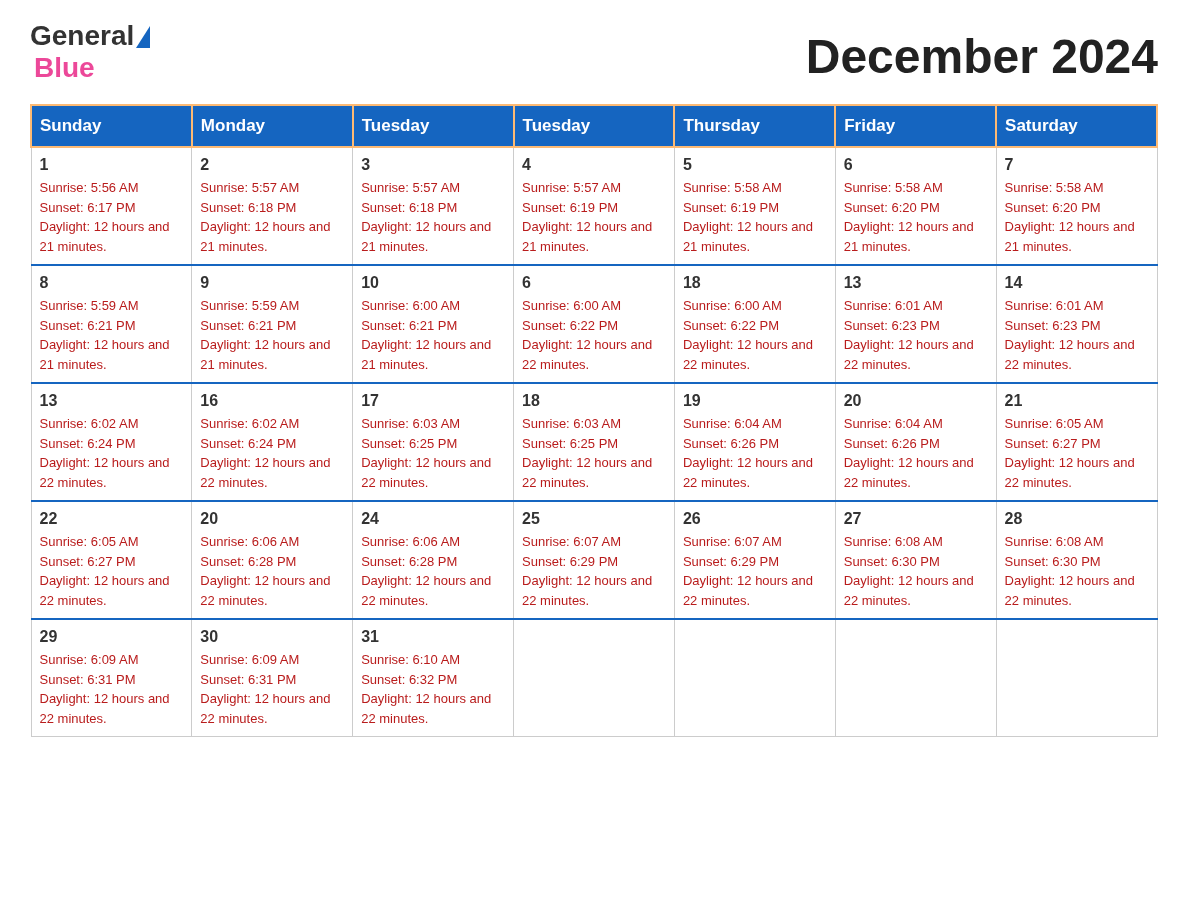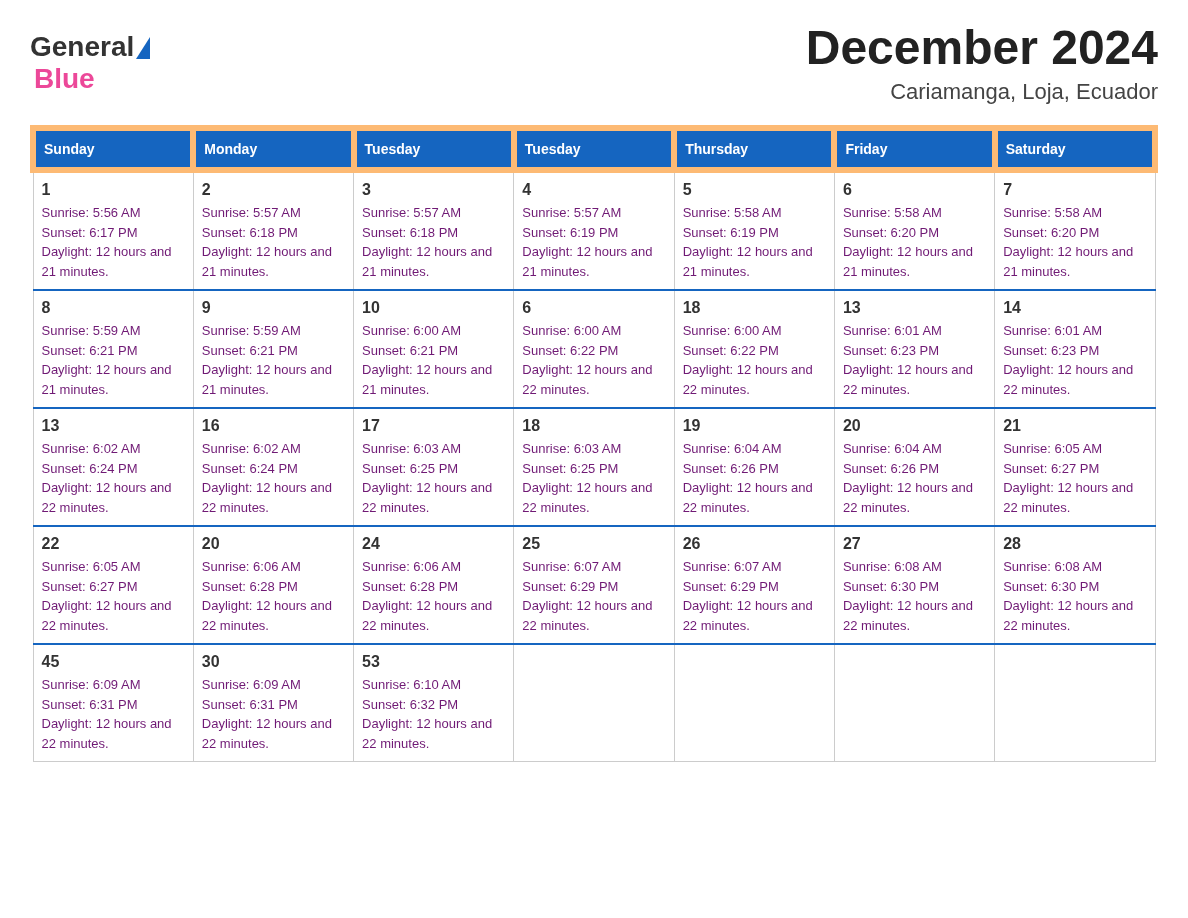--- a/index.html
+++ b/index.html
@@ -6,21 +6,21 @@
     body {
       font-family: Arial, sans-serif;
       background: #ffffff;
       padding: 20px 30px;
       width: 1188px;
       min-height: 918px;
     }
     #header {
       display: flex;
       justify-content: space-between;
-      align-items: center;
+      align-items: flex-end;
       margin-bottom: 20px;
     }
     #logo {
       display: flex;
       flex-direction: column;
       align-items: flex-start;
     }
     #logo-top {
       display: flex;
       align-items: center;
@@ -62,23 +62,23 @@
       width: 100%;
       border-collapse: collapse;
     }
     #calendar thead tr {
       background-color: #1565c0;
       color: white;
     }
     #calendar thead th {
       padding: 10px 8px;
       text-align: left;
-      font-size: 14px;
-      font-weight: bold;
-      border: 6px solid #fdba74;
+      font-size: 17px;
+      font-weight: bold;
+      border: 2px solid #fdba74;
     }
     #calendar tbody tr {
       border-top: 2px solid #1565c0;
     }
     #calendar tbody td {
       padding: 8px 8px;
       vertical-align: top;
       font-size: 13px;
       color: #333;
       border: 1px solid #ccc;
@@ -88,40 +88,39 @@
     }
     .day-num {
       font-size: 16px;
       font-weight: bold;
       display: block;
       margin-bottom: 4px;
     }
     .day-info {
       font-size: 13px;
       line-height: 1.5;
-      color: #701a75;
+      color: #b91c1c;
     }
     .empty-cell {
       background: #fff;
     }
   </style>
 </head>
 <body>
 
 <div id="header">
   <div id="logo">
     <div id="logo-top">
       <span id="logo-text-general">General</span>
       <div id="logo-triangle"></div>
     </div>
     <span id="logo-text-blue" style="margin-left:4px;">Blue</span>
   </div>
   <div id="title-section">
     <div id="calendar-title">December 2024</div>
-    <div id="location">Cariamanga, Loja, Ecuador</div>
   </div>
 </div>
 
 <table id="calendar">
   <thead>
     <tr>
       <th>Sunday</th>
       <th>Monday</th>
       <th>Tuesday</th>
       <th>Tuesday</th>
@@ -302,33 +301,33 @@
       </td>
         <td>
         <span class="day-num">28</span>
         <div class="day-info">
           Sunrise: 6:08 AM<br>Sunset: 6:30 PM<br>Daylight: 12 hours and 22 minutes.
         </div>
       </td>
       </tr>
       <tr>
         <td>
-        <span class="day-num">45</span>
+        <span class="day-num">29</span>
         <div class="day-info">
           Sunrise: 6:09 AM<br>Sunset: 6:31 PM<br>Daylight: 12 hours and 22 minutes.
         </div>
       </td>
         <td>
         <span class="day-num">30</span>
         <div class="day-info">
           Sunrise: 6:09 AM<br>Sunset: 6:31 PM<br>Daylight: 12 hours and 22 minutes.
         </div>
       </td>
         <td>
-        <span class="day-num">53</span>
+        <span class="day-num">31</span>
         <div class="day-info">
           Sunrise: 6:10 AM<br>Sunset: 6:32 PM<br>Daylight: 12 hours and 22 minutes.
         </div>
       </td>
         <td class="empty-cell"></td>
         <td class="empty-cell"></td>
         <td class="empty-cell"></td>
         <td class="empty-cell"></td>
       </tr>
     </tbody>

